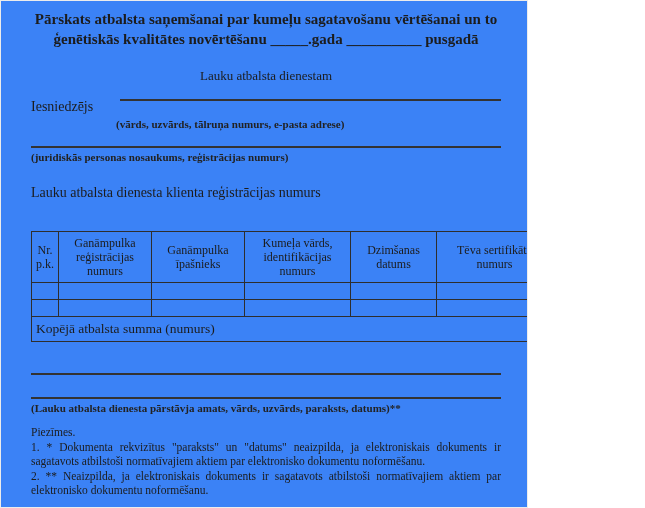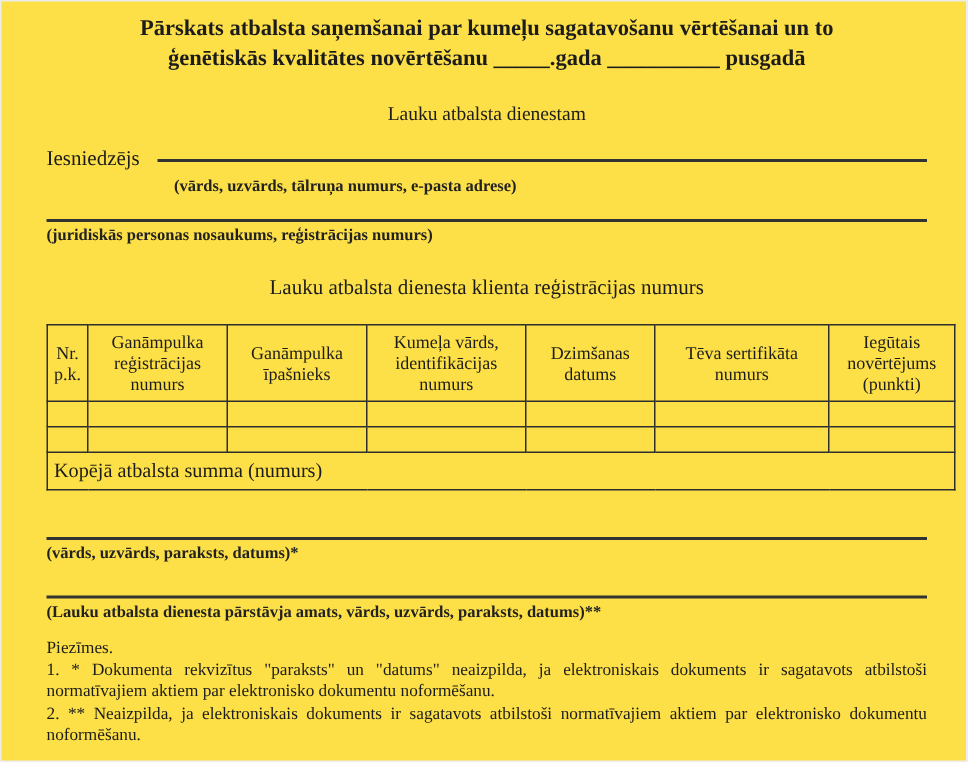--- a/index.html
+++ b/index.html
@@ -1,31 +1,31 @@
 <!DOCTYPE html>
 <html><head>
 <meta charset="utf-8">
 <style>
   * { margin: 0; padding: 0; box-sizing: border-box; }
   html, body { background: #fff; }
   .page {
     position: relative;
-    width: 645px;
+    width: 528px;
     height: 508px;
-    background: #fde047;
+    background: #3b82f6;
     font-family: "Liberation Serif", "DejaVu Serif", serif;
     color: #1c1c1c;
     padding: 8px 26px 0 30px;
     overflow: hidden;
     border: 1px solid #ececec;
   }
   .title { text-align: center; font-weight: bold; font-size: 15px; line-height: 20px; }
   .recipient { text-align: center; font-size: 13px; margin-top: 19px; }
 
-  .fill-row { display: flex; align-items: center; }
+  .fill-row { display: flex; align-items: flex-start; gap: 15px; }
   .fill-line { flex: 1; border-bottom: 2px solid #333; }
 
   .applicant-row { margin-top: 15px; font-size: 14px; }
   .applicant-row .fill-line { margin-left: 12px; }
   .caption { font-size: 11px; color: #222; text-align: left; margin-top: 3px; font-weight: bold; }
   .applicant-caption { margin-left: 85px; }
 
   .rule { border-bottom: 2px solid #333; height: 0; }
   .legal-rule { margin-top: 16px; }
 
@@ -125,21 +125,20 @@
       <td class="empty"></td>
       <td class="empty"></td>
     </tr>
     <tr>
       <td class="total" colspan="7">Kopējā atbalsta summa (numurs)</td>
     </tr>
   </tbody>
     </table>
 
   <div class="rule sig-rule"></div>
-  <div class="caption">(vārds, uzvārds, paraksts, datums)*</div>
 
   <div class="rule rep-rule"></div>
   <div class="caption">(Lauku atbalsta dienesta pārstāvja amats, vārds, uzvārds, paraksts, datums)**</div>
 
   <div class="notes">
     <div>Piezīmes.</div>
     <div class="note-item">1. * Dokumenta rekvizītus "paraksts" un "datums" neaizpilda, ja elektroniskais dokuments ir sagatavots atbilstoši normatīvajiem aktiem par elektronisko dokumentu noformēšanu.</div>
     <div class="note-item">2. ** Neaizpilda, ja elektroniskais dokuments ir sagatavots atbilstoši normatīvajiem aktiem par elektronisko dokumentu noformēšanu.</div>
   </div>
 

